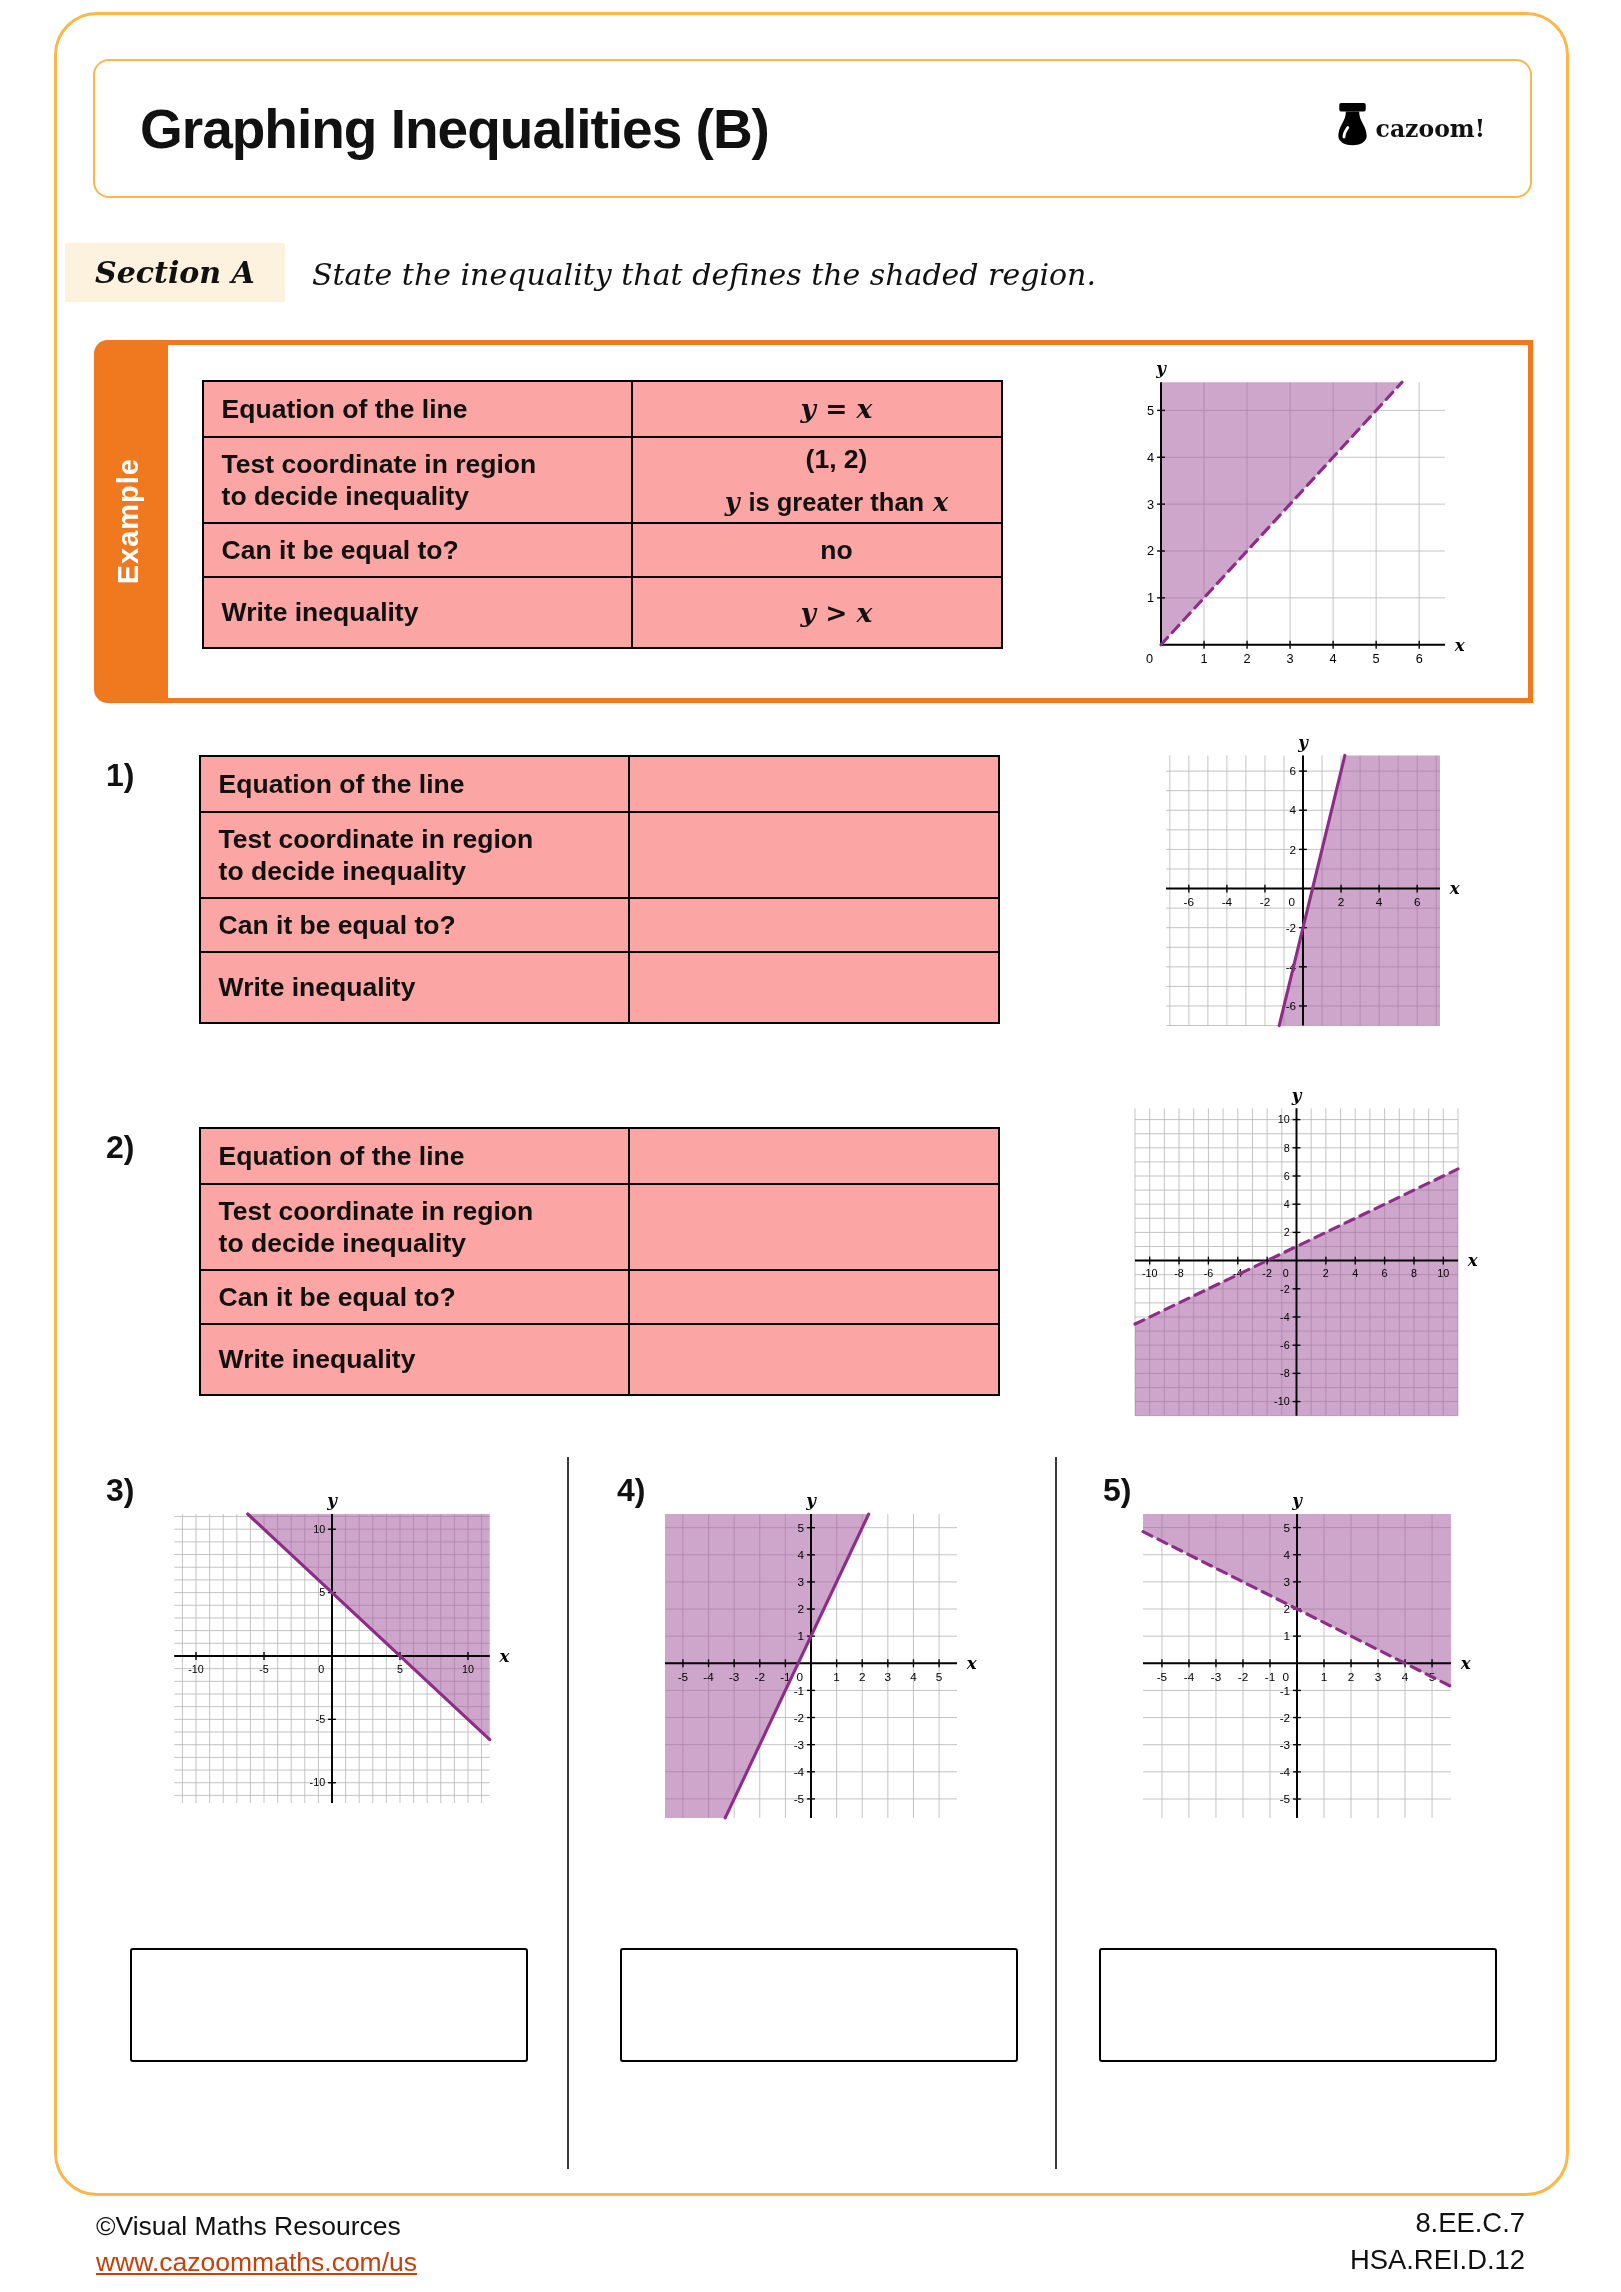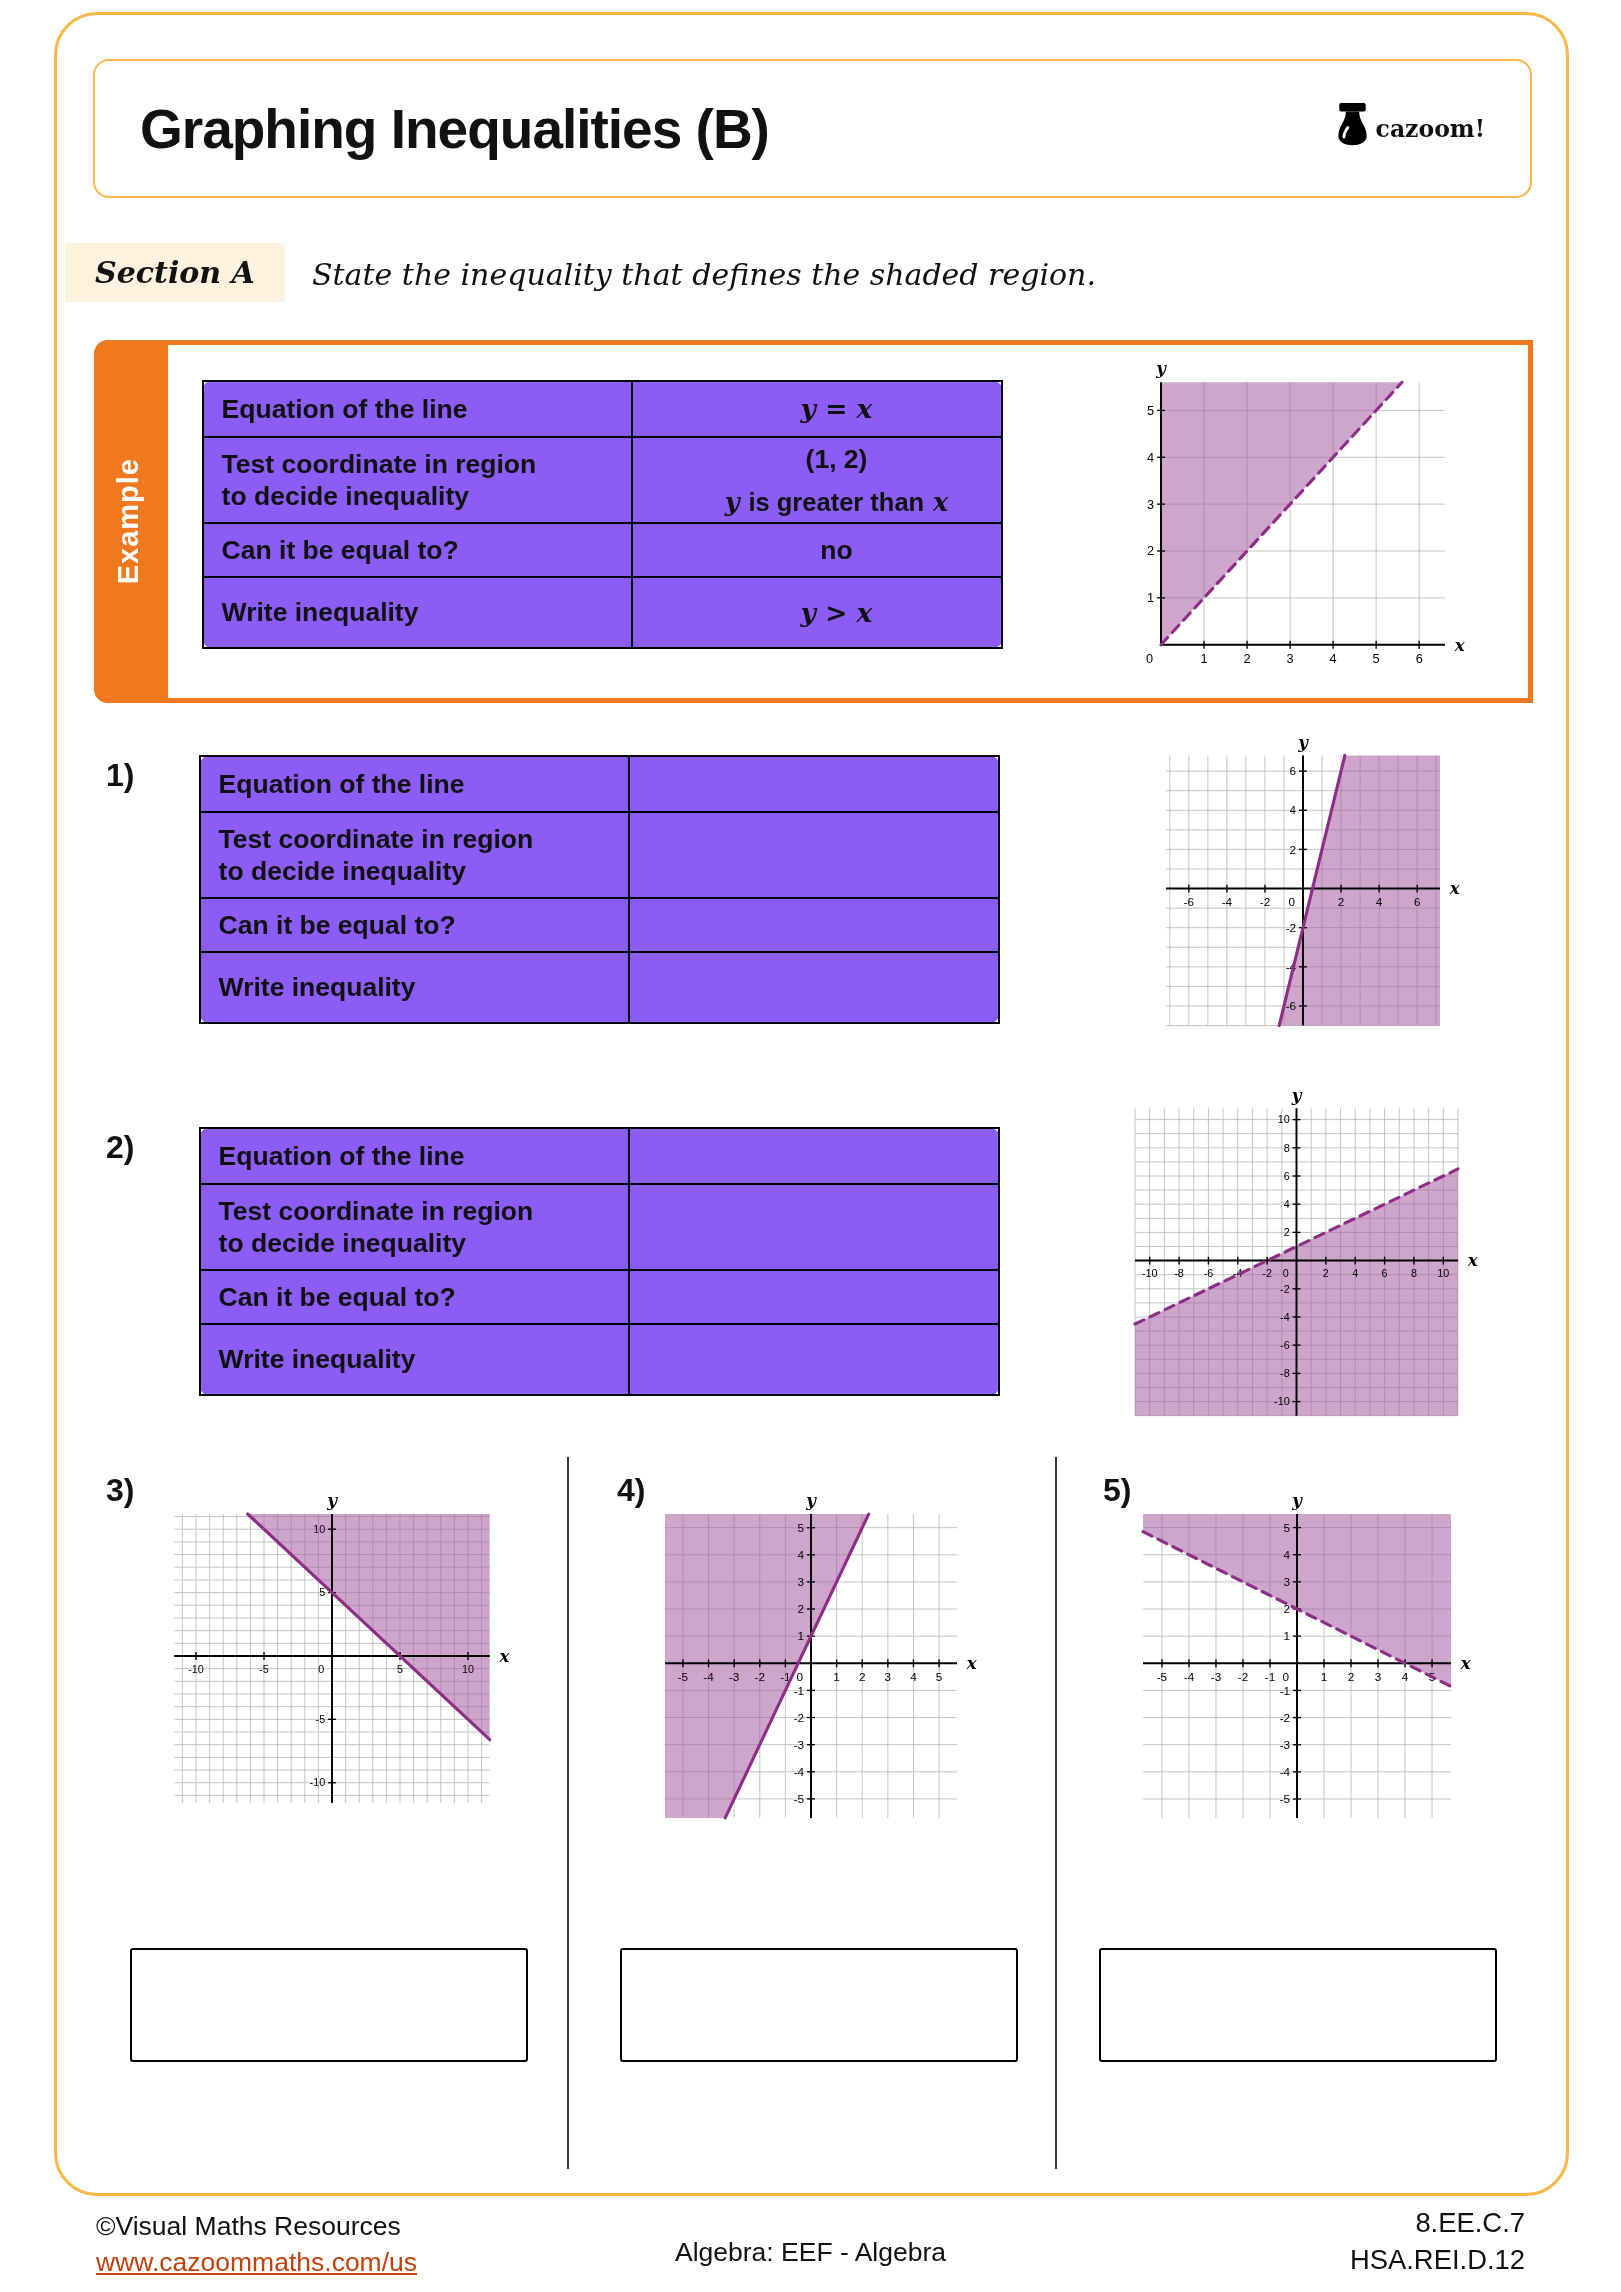--- a/index.html
+++ b/index.html
@@ -23,21 +23,21 @@
   .instruction { position:absolute; left:312px; top:257px; font-family:"DejaVu Serif", serif;
                  font-style:italic; font-size:30px; }
 
   .example-tab { position:absolute; left:94px; top:340px; width:69px; height:363px;
                  background:#F0791F; border-radius:13.7px 0 0 13.7px; display:flex; align-items:center; justify-content:center; }
   .example-tab span { writing-mode:vertical-rl; transform:rotate(180deg); color:#fff; font-weight:bold;
                       font-size:29px; letter-spacing:1px; }
   .example-box { position:absolute; left:163px; top:340px; width:1370px; height:363px;
                  border:5.9px solid #F0791F; background:#fff; }
 
-  table.qtable { position:absolute; border-collapse:collapse; background:#8b5cf6; table-layout:fixed;border-radius:12px; }
+  table.qtable { position:absolute; border-collapse:collapse; background:#fca5a5; table-layout:fixed; }
   .qtable td { border:2px solid #000; vertical-align:middle; }
   .qtable td.lbl { width:429px; padding:3.9px 11.8px 3.9px 17.6px; font-weight:bold; font-size:26.5px;
                    white-space:pre-line; line-height:1.22; }
   .qtable td.val { width:370px; text-align:center; font-weight:bold; font-size:26.5px;padding-left:39px; }
   tr.r0 { height:56px; } tr.r1 { height:86px; } tr.r2 { height:54px;margin-left:36px; } tr.r3 { height:71px; }
   .math { font-family:"DejaVu Serif", serif; font-style:italic; font-weight:bold; }
   .val-sub { font-size:25.5px; font-weight:bold;margin-top:12px; }
 
   .qnum { position:absolute; font-size:32px; font-weight:bold; }
 
@@ -587,20 +587,19 @@
         <text x="157" y="-8" text-anchor="middle" font-family="DejaVu Serif, serif" font-style="italic" font-weight="bold" fill="#000" font-size="17">y</text>
         <line x1="0" y1="17.991071428571388" x2="314" y2="175.75892857142856" stroke="#8e2d88" stroke-width="3.2" stroke-linecap="round" stroke-dasharray="10 7"></line>
       </svg>
   </div>
   <div class="answer-box" style="left:1099px; top:1948px;"></div>
 
   <div class="footer-left">
     <div>©Visual Maths Resources</div>
     <a href="#">www.cazoommaths.com/us</a>
   </div>
-  <div class="footer-center">Algebra: EEF - Algebra</div>
   <div class="footer-right">
     <div>8.EE.C.7</div>
     <div>HSA.REI.D.12</div>
   </div>
 
 </div>
 
 
 </body></html>

